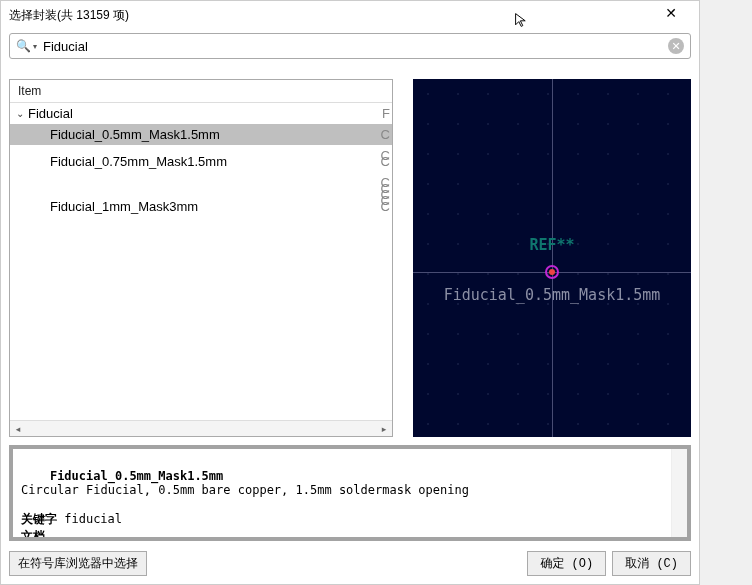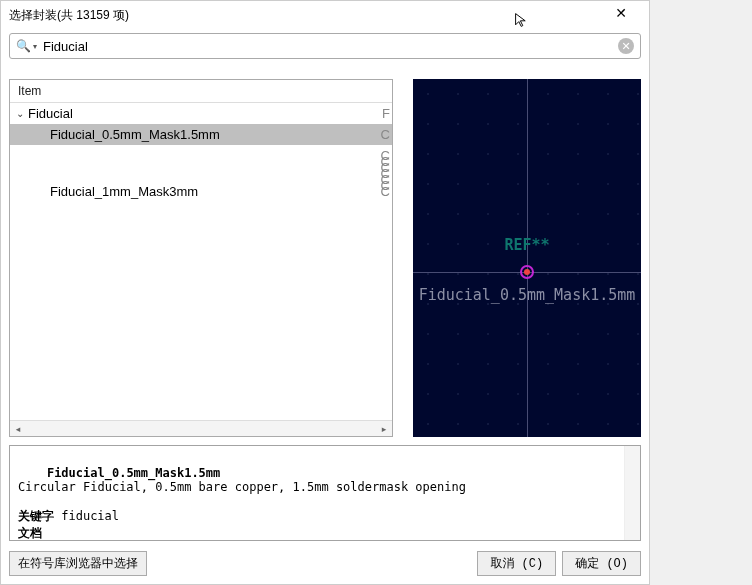--- a/index.html
+++ b/index.html
@@ -5,21 +5,21 @@
   * { box-sizing: border-box; margin: 0; padding: 0; }
   body {
     font-family: "Segoe UI", "Microsoft YaHei", sans-serif;
     font-size: 12px;
     background: #f0f0f0;
     width: 752px;
     height: 585px;
     overflow: hidden;
   }
   .window {
-    width: 650px;
+    width: 700px;
     height: 585px;
     background: #fff;
     display: flex;
     flex-direction: column;
     border: 1px solid #ccc;
   }
   .titlebar {
     display: flex;
     align-items: center;
     justify-content: space-between;
@@ -204,21 +204,21 @@
     font-size: 15px;
     white-space: nowrap;
   }
   .dots {
     position:absolute; inset:0;
     background-image: radial-gradient(rgba(120,130,170,0.15) 1px, transparent 1px);
     background-size: 30px 30px;
   }
   .desc-panel {
     margin: 4px 8px;
-    border: 1px solid #a3a3a3;
+    border: 4px solid #a3a3a3;
     background: #fff;
     height: 96px;
     padding: 6px 8px;
     font-family: monospace;
     font-size: 12px;
     white-space: pre-wrap;
     position: relative;
     overflow: hidden;
   }
   .desc-panel .title-line { font-weight: bold; }
@@ -294,20 +294,21 @@
           <span class="truncated-right">F</span>
         </div>
         <div class="tree-child selected" style="position:relative">
           <span>Fiducial_0.5mm_Mask1.5mm</span>
           <span class="truncated-right">C</span>
         </div>
         <div class="tree-child" style="position:relative">
           <span class="truncated-right">C</span>
         </div>
         <div class="tree-child" style="position:relative">
+          <span>Fiducial_0.75mm_Mask1.5mm</span>
           <span class="truncated-right">C</span>
         </div>
         <div class="tree-child" style="position:relative">
           <span class="truncated-right">C</span>
         </div>
         <div class="tree-child" style="position:relative">
           <span class="truncated-right">C</span>
         </div>
         <div class="tree-child" style="position:relative">
           <span class="truncated-right">C</span>
@@ -342,16 +343,16 @@
 <span>Circular Fiducial, 0.5mm bare copper, 1.5mm soldermask opening</span>
 
 <b>关键字</b> <span>fiducial</span>
 <b>文档</b>
     <div class="vscroll"></div>
   </div>
 
   <div class="footer">
     <button class="select-lib">在符号库浏览器中选择</button>
     <div class="spacer"></div>
+    <button>确定 (O)</button>
     <button>取消 (C)</button>
-    <button>确定 (O)</button>
   </div>
 </div>
 
 </body></html>

